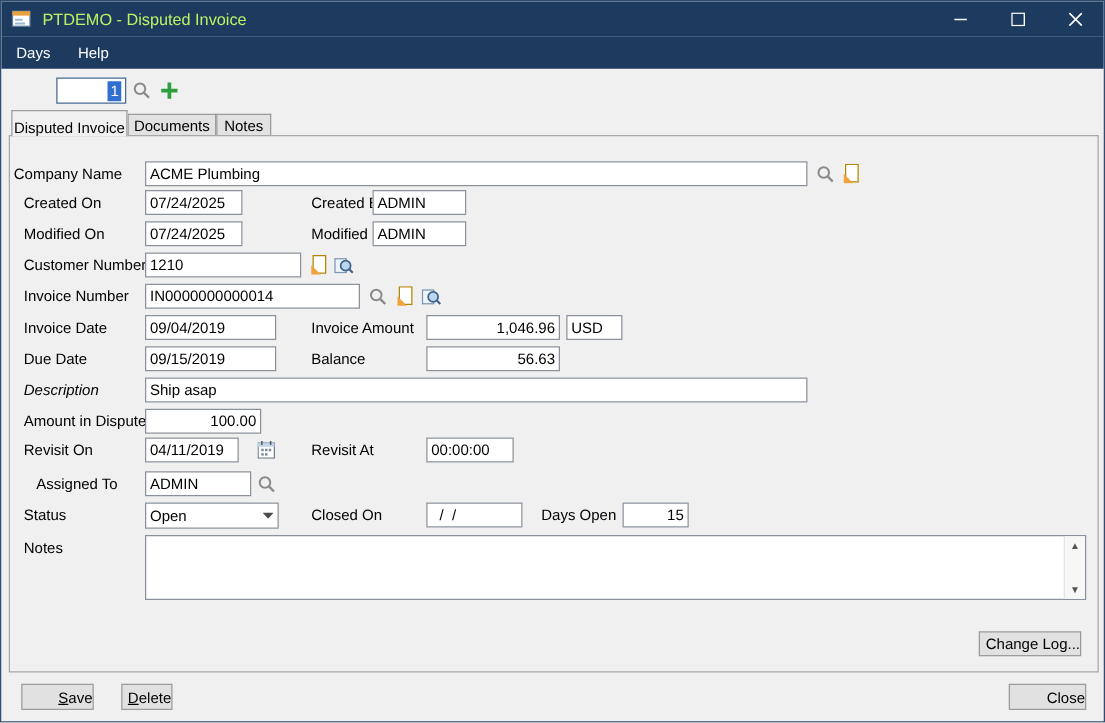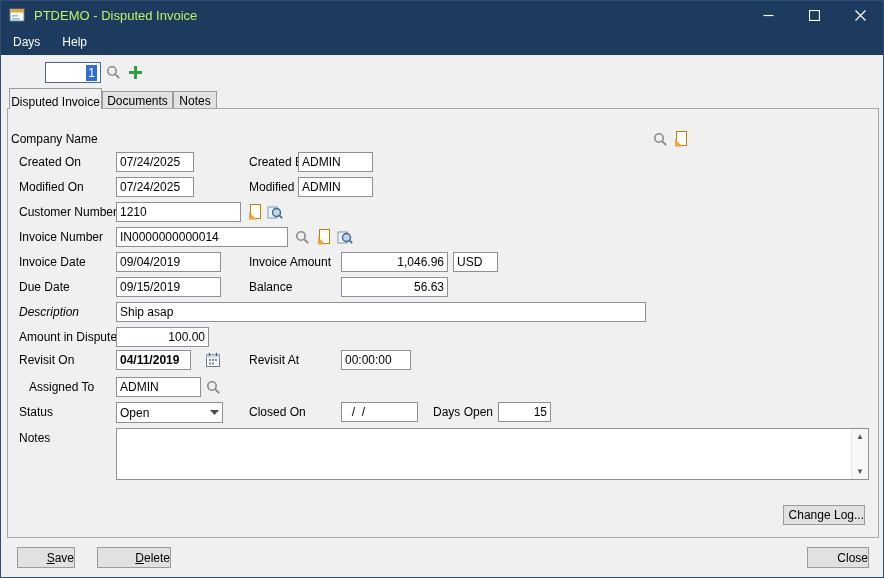--- a/index.html
+++ b/index.html
@@ -127,20 +127,21 @@
   <span class="lbl" style="left:18px;top:430px;">Notes</span>
 
   <span class="lbl" style="left:248px;top:154px;">Created By</span>
   <span class="lbl" style="left:248px;top:179px;">Modified By</span>
   <span class="lbl" style="left:248px;top:254px;">Invoice Amount</span>
   <span class="lbl" style="left:248px;top:279px;">Balance</span>
   <span class="lbl" style="left:248px;top:352px;">Revisit At</span>
   <span class="lbl" style="left:248px;top:404px;">Closed On</span>
   <span class="lbl" style="left:432px;top:404px;">Days Open</span>
 
+  <div class="fld" style="left:115px;top:128px;width:530px;">ACME Plumbing</div>
   <span class="icon" style="left:651px;top:130px;">
     <svg width="15" height="15" viewBox="0 0 15 15">
         <circle cx="6" cy="6" r="4.2" fill="none" stroke="#8a8a8a" stroke-width="1.6"></circle>
         <line x1="9.3" y1="9.3" x2="13.2" y2="13.2" stroke="#8a8a8a" stroke-width="1.9"></line>
       </svg>
   </span>
   <span class="icon" style="left:671px;top:129px;">
     <svg width="15" height="16" viewBox="0 0 15 16">
         <rect x="3.5" y="0.5" width="10" height="14" fill="#fff" stroke="#b58500"></rect>
         <path d="M2 15.5 L2 8 L9.5 15.5 Z" fill="#f0a23c"></path>
@@ -193,21 +194,21 @@
   <div class="fld num" style="left:340px;top:251px;width:107px;">1,046.96</div>
   <div class="fld" style="left:452px;top:251px;width:45px;">USD</div>
 
   <div class="fld" style="left:115px;top:276px;width:105px;">09/15/2019</div>
   <div class="fld num" style="left:340px;top:276px;width:107px;">56.63</div>
 
   <div class="fld" style="left:115px;top:301px;width:530px;">Ship asap</div>
 
   <div class="fld num" style="left:115px;top:326px;width:93px;">100.00</div>
 
-  <div class="fld" style="left:115px;top:349px;width:75px;font-weight:bold;">04/11/2019</div>
+  <div class="fld" style="left:115px;top:349px;width:75px;">04/11/2019</div>
   <span class="icon" style="left:203px;top:350px;">
     <svg width="14" height="15" viewBox="0 0 14 15">
         <rect x="0.5" y="2.5" width="13" height="12" fill="#fff" stroke="#6b7c8d"></rect>
         <rect x="0.5" y="2.5" width="13" height="3" fill="#c4d6e8"></rect>
         <line x1="3.5" y1="0.8" x2="3.5" y2="4" stroke="#4a5a6a" stroke-width="1.2"></line>
         <line x1="10.5" y1="0.8" x2="10.5" y2="4" stroke="#4a5a6a" stroke-width="1.2"></line>
         <rect x="3" y="7" width="2" height="2" fill="#7b8c9d"></rect>
         <rect x="6" y="7" width="2" height="2" fill="#7b8c9d"></rect>
         <rect x="9" y="7" width="2" height="2" fill="#7b8c9d"></rect>
         <rect x="3" y="10.5" width="2" height="2" fill="#7b8c9d"></rect>
@@ -243,20 +244,20 @@
     </div>
   </div>
 
   <div class="btn" style="left:782px;top:504px;width:82px;height:20px;">
     <span>Change Log...</span>
   </div>
 
   <div class="btn" style="left:16px;top:546px;width:58px;height:21px;">
     <span class="accel">Save</span>
   </div>
-  <div class="btn" style="left:96px;top:546px;width:74px;height:21px;">
+  <div class="btn" style="left:96px;top:546px;width:41px;height:21px;">
     <span class="accel">Delete</span>
   </div>
   <div class="btn" style="left:806px;top:546px;width:62px;height:21px;">
     <span>Close</span>
   </div>
 
 </div>
 
 </body></html>

